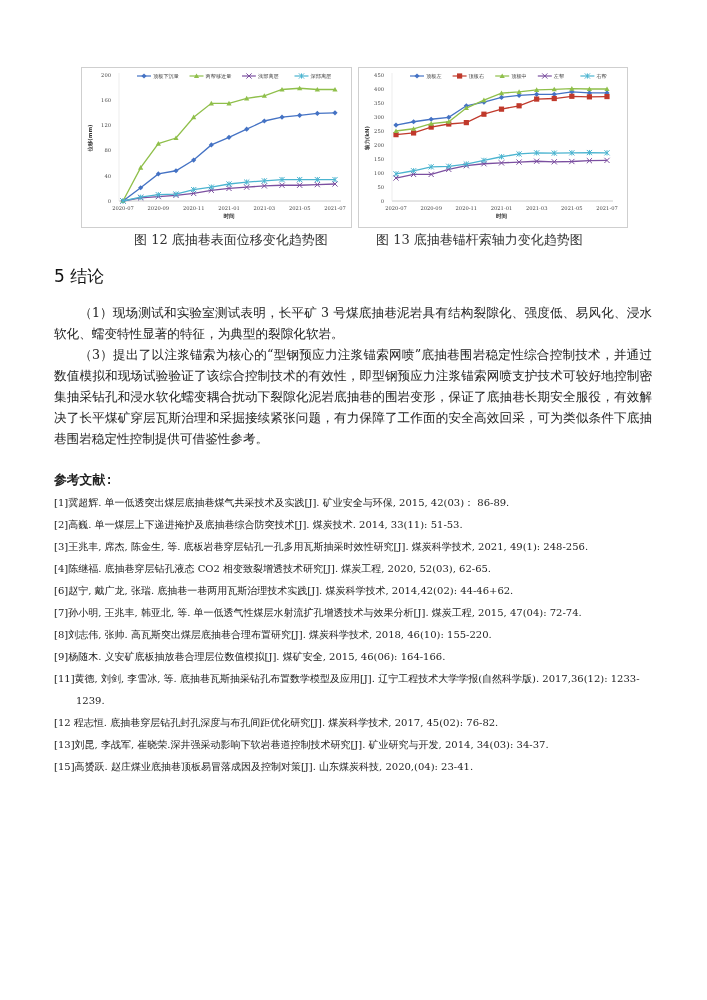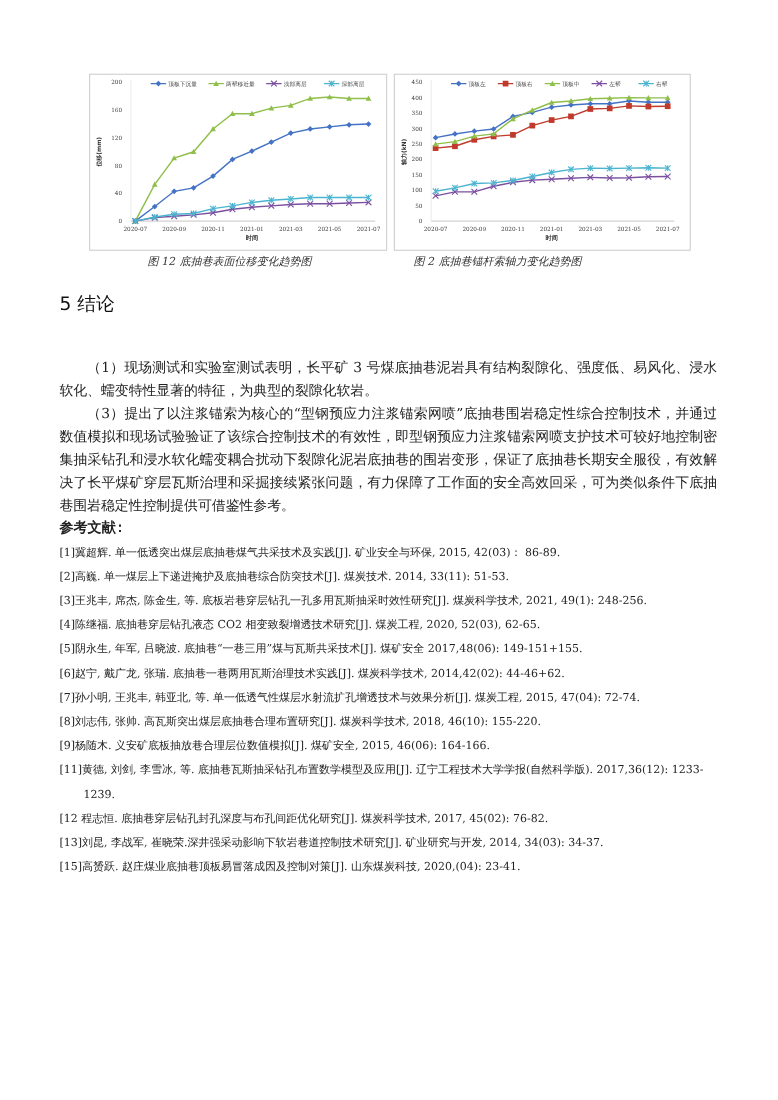--- a/index.html
+++ b/index.html
@@ -2,25 +2,25 @@
 <html><head>
 <meta charset="utf-8">
 <style>
   html, body { margin:0; padding:0; background:#ffffff; }
   body { width:707px; height:1000px; position:relative; overflow:hidden;
          font-family:"DejaVu Serif","Liberation Serif",serif; color:#222; }
   .chart-box { position:absolute; top:67px; height:161px; border:1px solid #cfcfcf; background:#fff; box-sizing:border-box; }
   #chart1 { left:81px; width:271px; }
   #chart2 { left:358px; width:270px; }
   .chart-box svg { position:absolute; left:0; top:0; }
-  .caption { position:absolute; top:231px; font-size:10px; color:#333; white-space:nowrap;font-style:italic; }
+  .caption { position:absolute; top:231px; font-size:13px; color:#333; white-space:nowrap; }
   #cap1 { left:134px; }
   #cap2 { left:376px; }
   .section-title { position:absolute; left:54px; top:265px; font-size:17px; font-weight:normal; font-family:"DejaVu Sans","Liberation Sans",sans-serif; color:#111; }
-  .body-text { position:absolute; left:54px; width:598px; font-size:12.6px; line-height:21px; color:#222; text-align:justify;margin-top:21px; }
+  .body-text { position:absolute; left:54px; width:598px; font-size:12.6px; line-height:21px; color:#222; text-align:justify; }
   .para { text-indent:2em; margin:0; }
   #conclusions { top:302px; }
   .refs-title { position:absolute; left:54px; top:472px; font-size:12.8px; font-weight:bold; font-family:Liberation Mono, monospace; }
   #refs { position:absolute; left:54px; top:492px; width:600px; font-size:10px; color:#222; }
   .ref { margin:0; line-height:22px; padding-left:22px; text-indent:-22px; }
 </style>
 </head>
 <body>
 
 <div id="chart1" class="chart-box">
@@ -449,36 +449,35 @@
           <line x1="225.8" y1="5.4" x2="231" y2="10.6" stroke="#4bb4d0" stroke-width="1"></line>
           <line x1="225.8" y1="10.6" x2="231" y2="5.4" stroke="#4bb4d0" stroke-width="1"></line>
           <line x1="228.4" y1="5.4" x2="228.4" y2="10.6" stroke="#4bb4d0" stroke-width="1"></line>
         </g>
         <text x="237.4" y="10" font-size="5.2" fill="#444" font-family="DejaVu Sans, sans-serif">右帮</text>
       </g>
     </svg>
 </div>
 
 <div id="cap1" class="caption">图 12  底抽巷表面位移变化趋势图</div>
-<div id="cap2" class="caption">图 2  底抽巷锚杆索轴力变化趋势图</div>
+<div id="cap2" class="caption">图 13  底抽巷锚杆索轴力变化趋势图</div>
 
 <div class="section-title">5 结论</div>
 
 <div id="conclusions" class="body-text">
   <p class="para">（1）现场测试和实验室测试表明，长平矿 3 号煤底抽巷泥岩具有结构裂隙化、强度低、易风化、浸水软化、蠕变特性显著的特征，为典型的裂隙化软岩。</p>
   <p class="para">（3）提出了以注浆锚索为核心的“型钢预应力注浆锚索网喷”底抽巷围岩稳定性综合控制技术，并通过数值模拟和现场试验验证了该综合控制技术的有效性，即型钢预应力注浆锚索网喷支护技术可较好地控制密集抽采钻孔和浸水软化蠕变耦合扰动下裂隙化泥岩底抽巷的围岩变形，保证了底抽巷长期安全服役，有效解决了长平煤矿穿层瓦斯治理和采掘接续紧张问题，有力保障了工作面的安全高效回采，可为类似条件下底抽巷围岩稳定性控制提供可借鉴性参考。</p>
 </div>
 
 <div class="refs-title">参考文献:</div>
 <div id="refs">
   <p class="ref">[1]冀超辉. 单一低透突出煤层底抽巷煤气共采技术及实践[J]. 矿业安全与环保, 2015, 42(03)： 86-89.</p>
   <p class="ref">[2]高巍. 单一煤层上下递进掩护及底抽巷综合防突技术[J]. 煤炭技术. 2014, 33(11): 51-53.</p>
   <p class="ref">[3]王兆丰, 席杰, 陈金生, 等. 底板岩巷穿层钻孔一孔多用瓦斯抽采时效性研究[J]. 煤炭科学技术, 2021, 49(1): 248-256.</p>
   <p class="ref">[4]陈继福. 底抽巷穿层钻孔液态 CO2 相变致裂增透技术研究[J]. 煤炭工程, 2020, 52(03), 62-65.</p>
-  <p class="ref">[5]阴永生, 年军, 吕晓波. 底抽巷“一巷三用”煤与瓦斯共采技术[J]. 煤矿安全 2017,48(06): 149-151+155.</p>
   <p class="ref">[6]赵宁, 戴广龙, 张瑞. 底抽巷一巷两用瓦斯治理技术实践[J]. 煤炭科学技术, 2014,42(02): 44-46+62.</p>
   <p class="ref">[7]孙小明, 王兆丰, 韩亚北, 等. 单一低透气性煤层水射流扩孔增透技术与效果分析[J]. 煤炭工程, 2015, 47(04): 72-74.</p>
   <p class="ref">[8]刘志伟, 张帅. 高瓦斯突出煤层底抽巷合理布置研究[J]. 煤炭科学技术, 2018, 46(10): 155-220.</p>
   <p class="ref">[9]杨随木. 义安矿底板抽放巷合理层位数值模拟[J]. 煤矿安全, 2015, 46(06): 164-166.</p>
   <p class="ref">[11]黄德, 刘剑, 李雪冰, 等. 底抽巷瓦斯抽采钻孔布置数学模型及应用[J]. 辽宁工程技术大学学报(自然科学版). 2017,36(12): 1233-1239.</p>
   <p class="ref">[12 程志恒. 底抽巷穿层钻孔封孔深度与布孔间距优化研究[J]. 煤炭科学技术, 2017, 45(02): 76-82.</p>
   <p class="ref">[13]刘昆, 李战军, 崔晓荣.深井强采动影响下软岩巷道控制技术研究[J]. 矿业研究与开发, 2014, 34(03): 34-37.</p>
   <p class="ref">[15]高赟跃. 赵庄煤业底抽巷顶板易冒落成因及控制对策[J]. 山东煤炭科技, 2020,(04): 23-41.</p>
 </div>
 

